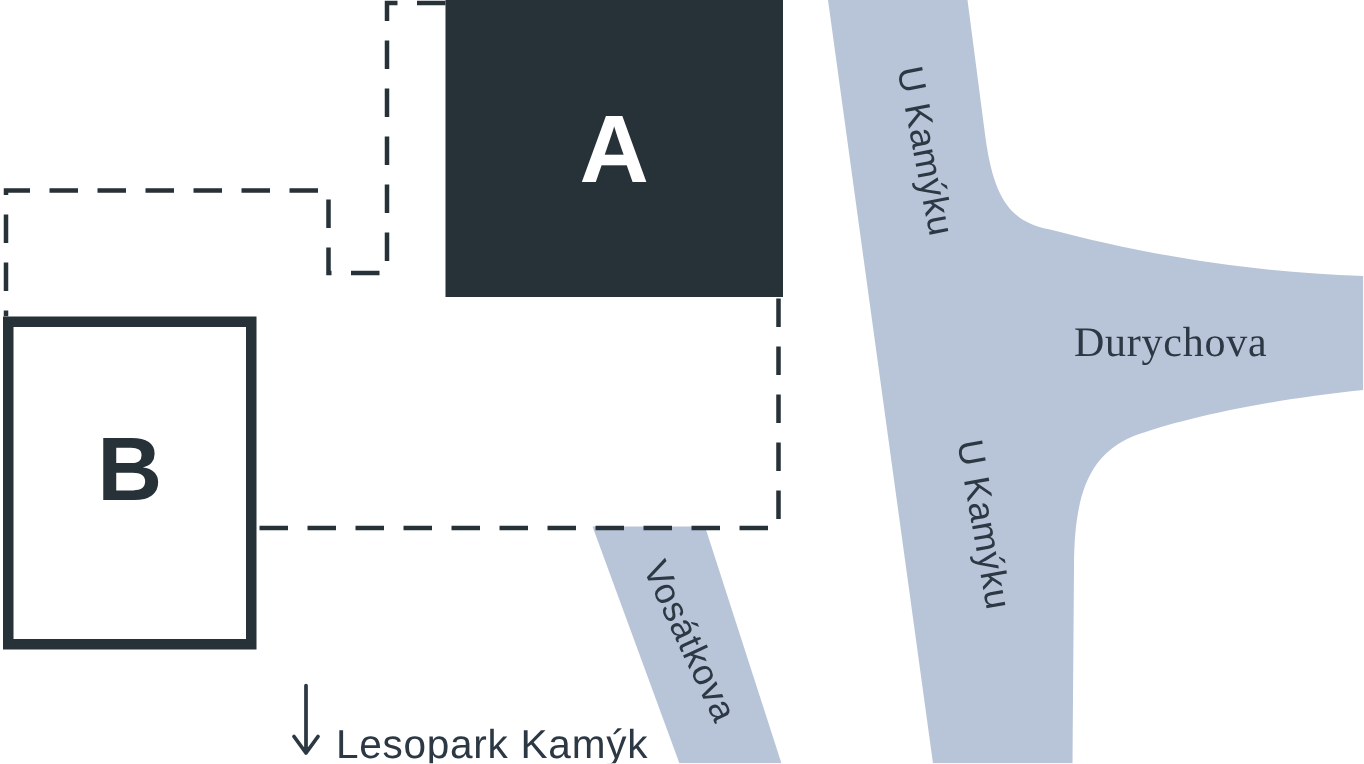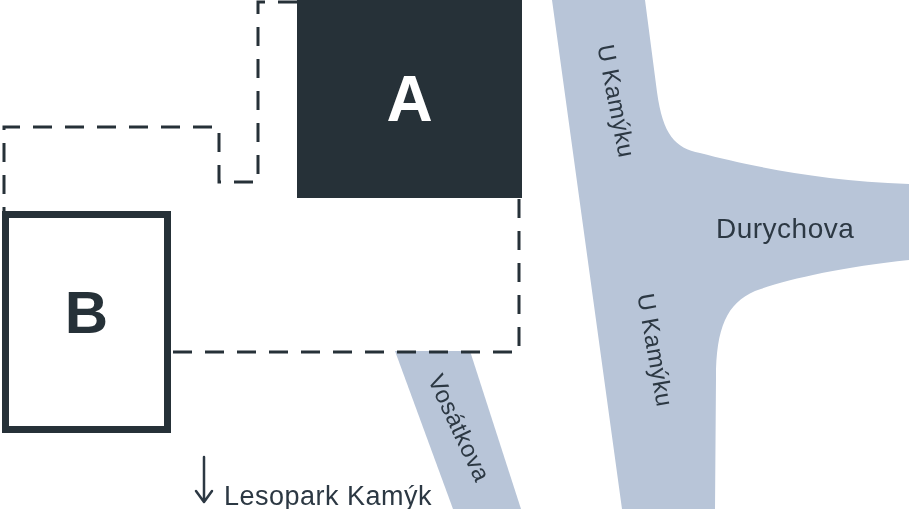--- a/index.html
+++ b/index.html
@@ -19,21 +19,21 @@
   }
   .bldg-b span{position:relative;top:-10px;}
   .street-label{
     position:absolute;white-space:nowrap;color:#2c3843;
     font-size:24px;font-weight:500;letter-spacing:0.5px;
   }
   .rot{transform:translate(-50%,-50%) rotate(79deg);}
   .lbl-uk-upper{left:616px;top:101px;}
   .lbl-uk-lower{left:655px;top:350px;transform:translate(-50%,-50%) rotate(80deg);}
   .lbl-vosatkova{left:459px;top:428px;transform:translate(-50%,-50%) rotate(65deg);}
-  .lbl-durychova{left:716px;top:213px;font-size:28px;}
+  .lbl-durychova{left:716px;top:213px;font-size:28px;font-family:Liberation Serif, serif;}
   .caption{
     position:absolute;left:224px;top:481px;white-space:nowrap;
     color:#2c3843;font-size:27px;font-weight:500;letter-spacing:0.5px;
   }
 </style>
 </head>
 <body>
 
 <div class="stage">
 

